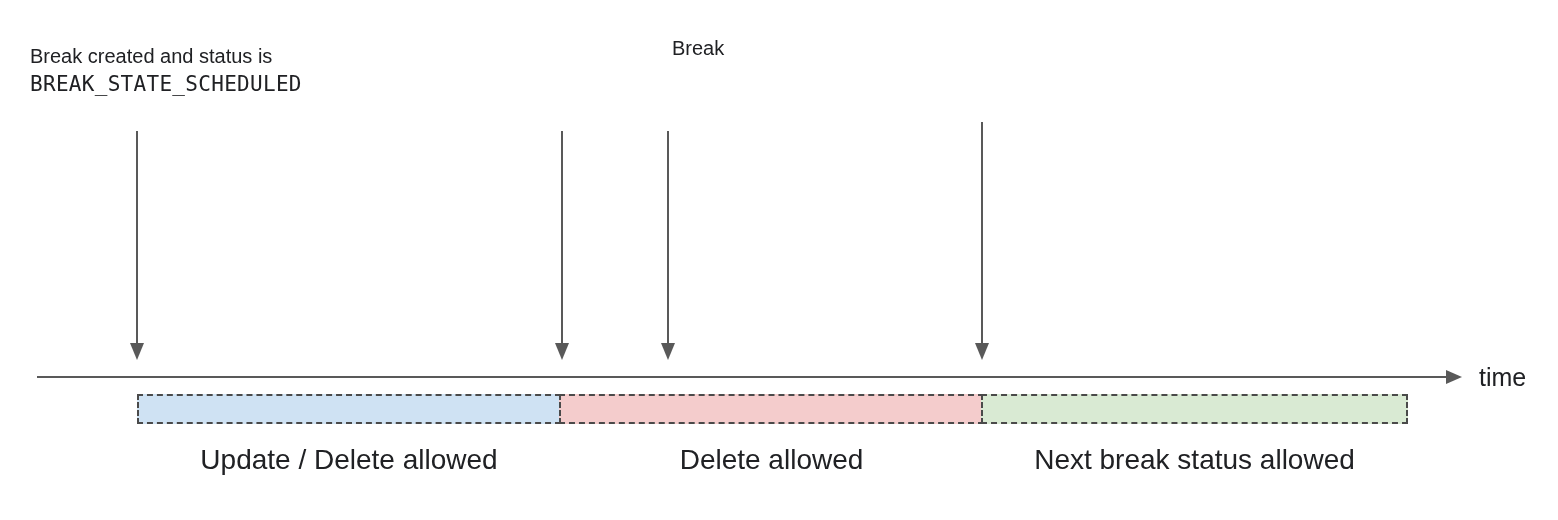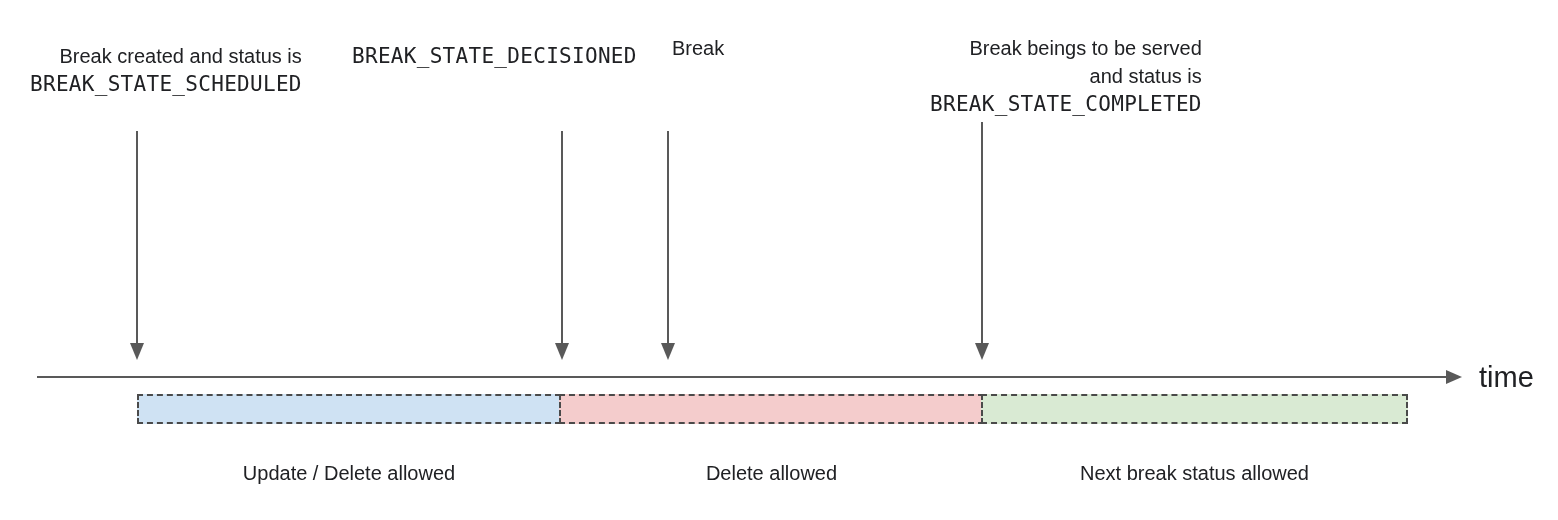--- a/index.html
+++ b/index.html
@@ -16,21 +16,20 @@
 
   
   .annotation {
     position: absolute;
     white-space: nowrap;
   }
   .annotation .plain {
     font-size: 20px;
     line-height: 28px;
     white-space: pre-line;
-    text-align: right;
   }
   .annotation .code {
     font-family: "DejaVu Sans Mono", monospace;
     font-size: 21px;
     line-height: 29px;
     letter-spacing: 0.3px;
   }
   .ann-1 { left: 30px;  top: 42px; }
   .ann-2 { left: 352px; top: 42px; }
   .ann-3 { left: 672px; top: 34px; }
@@ -67,66 +66,60 @@
     position: absolute;
     left: 1446px; top: 370px;
     width: 0; height: 0;
     border-top: 7px solid transparent;
     border-bottom: 7px solid transparent;
     border-left: 16px solid #595959;
   }
   .time-label {
     position: absolute;
     left: 1479px; top: 364px;
-    font-size: 29px;
+    font-size: 25px;
     line-height: 26px;
   }
 
   
   .segment {
     position: absolute;
     top: 394px;
     height: 30px;
     border: 2px dashed #4a4a4a;
   }
   .seg-1 { left: 137px; width: 424px; }
   .seg-2 { left: 559px; width: 425px; }
   .seg-3 { left: 981px; width: 427px; }
 
   
   .segment-label {
     position: absolute;
-    top: 459px;
-    font-size: 20px;
+    top: 446px;
+    font-size: 28px;
     line-height: 28px;
     text-align: center;
   }
   .lab-1 { left: 137px; width: 424px; }
   .lab-2 { left: 559px; width: 425px; }
   .lab-3 { left: 981px; width: 427px; }
 </style>
 </head>
 <body>
 
 <div class="canvas">
 
   <div class="annotation ann-1">
     <div class="plain">Break created and status is</div>
     <div class="code">BREAK_STATE_SCHEDULED</div>
   </div>
   <div class="annotation ann-2">
-    <div class="code">BREAK_STATE_DECISIONED</div>
   </div>
   <div class="annotation ann-3">
     <div class="plain">Break</div>
-  </div>
-  <div class="annotation ann-4">
-    <div class="plain">Break beings to be served
-and status is</div>
-    <div class="code">BREAK_STATE_COMPLETED</div>
   </div>
 
   <div class="v-arrow arrow-1">
       <span class="head"></span>
     </div>
   <div class="v-arrow arrow-2">
       <span class="head"></span>
     </div>
   <div class="v-arrow arrow-3">
       <span class="head"></span>

